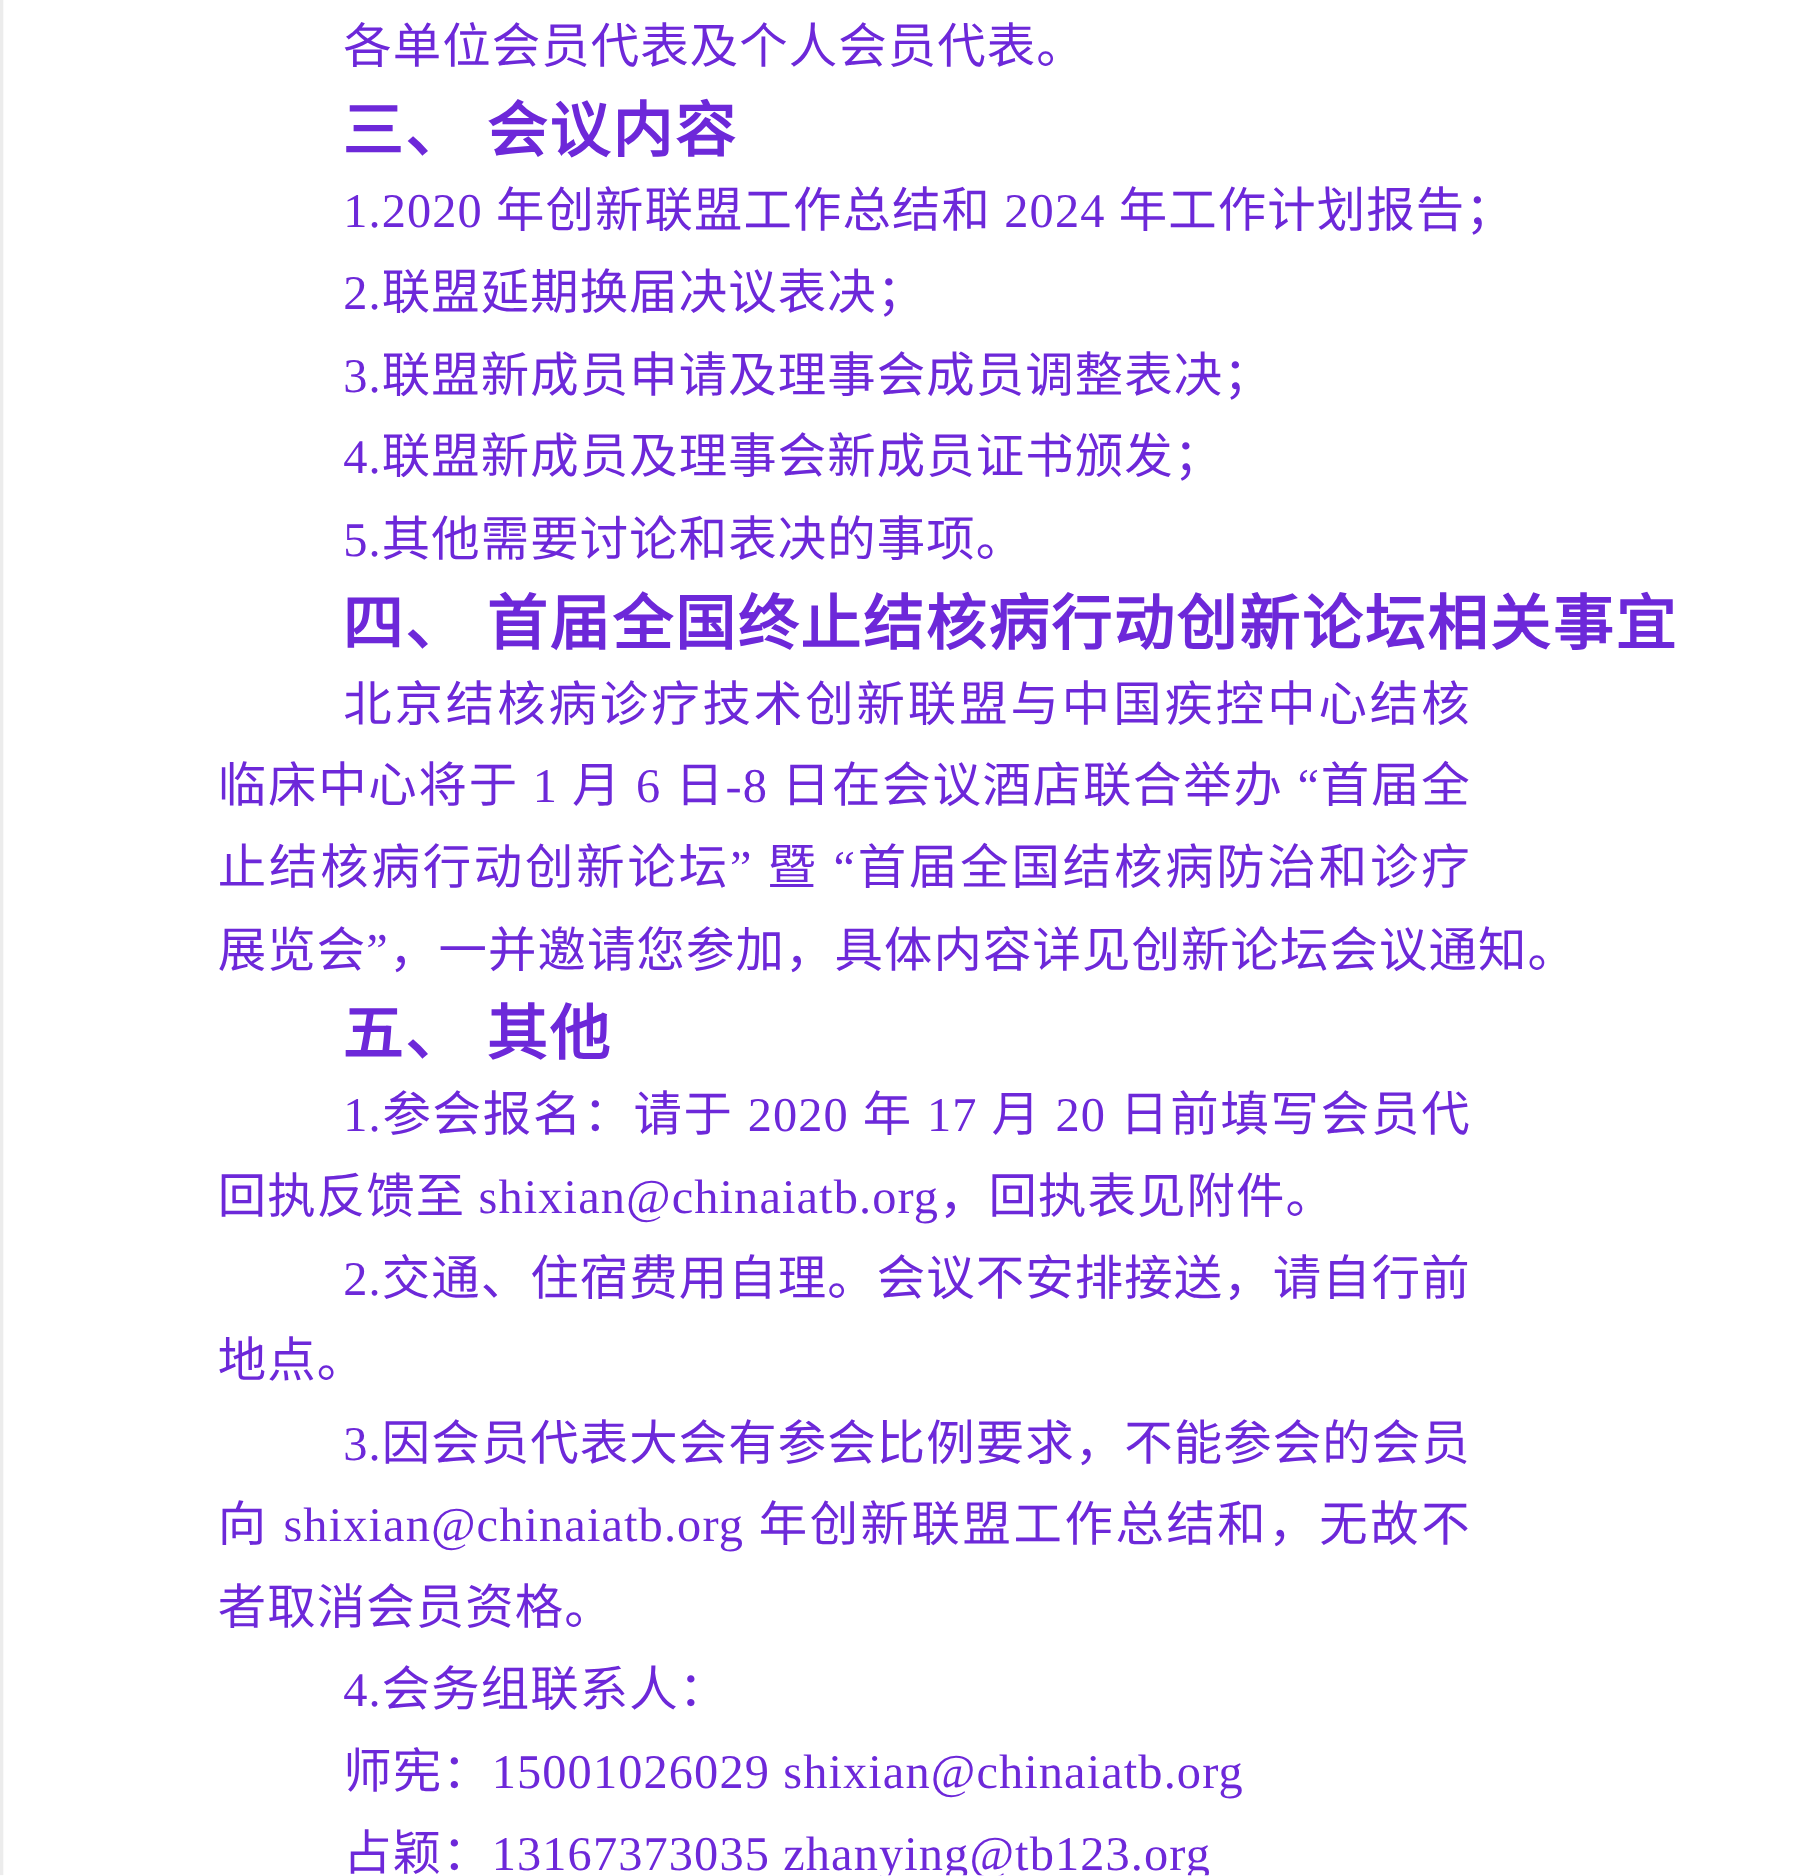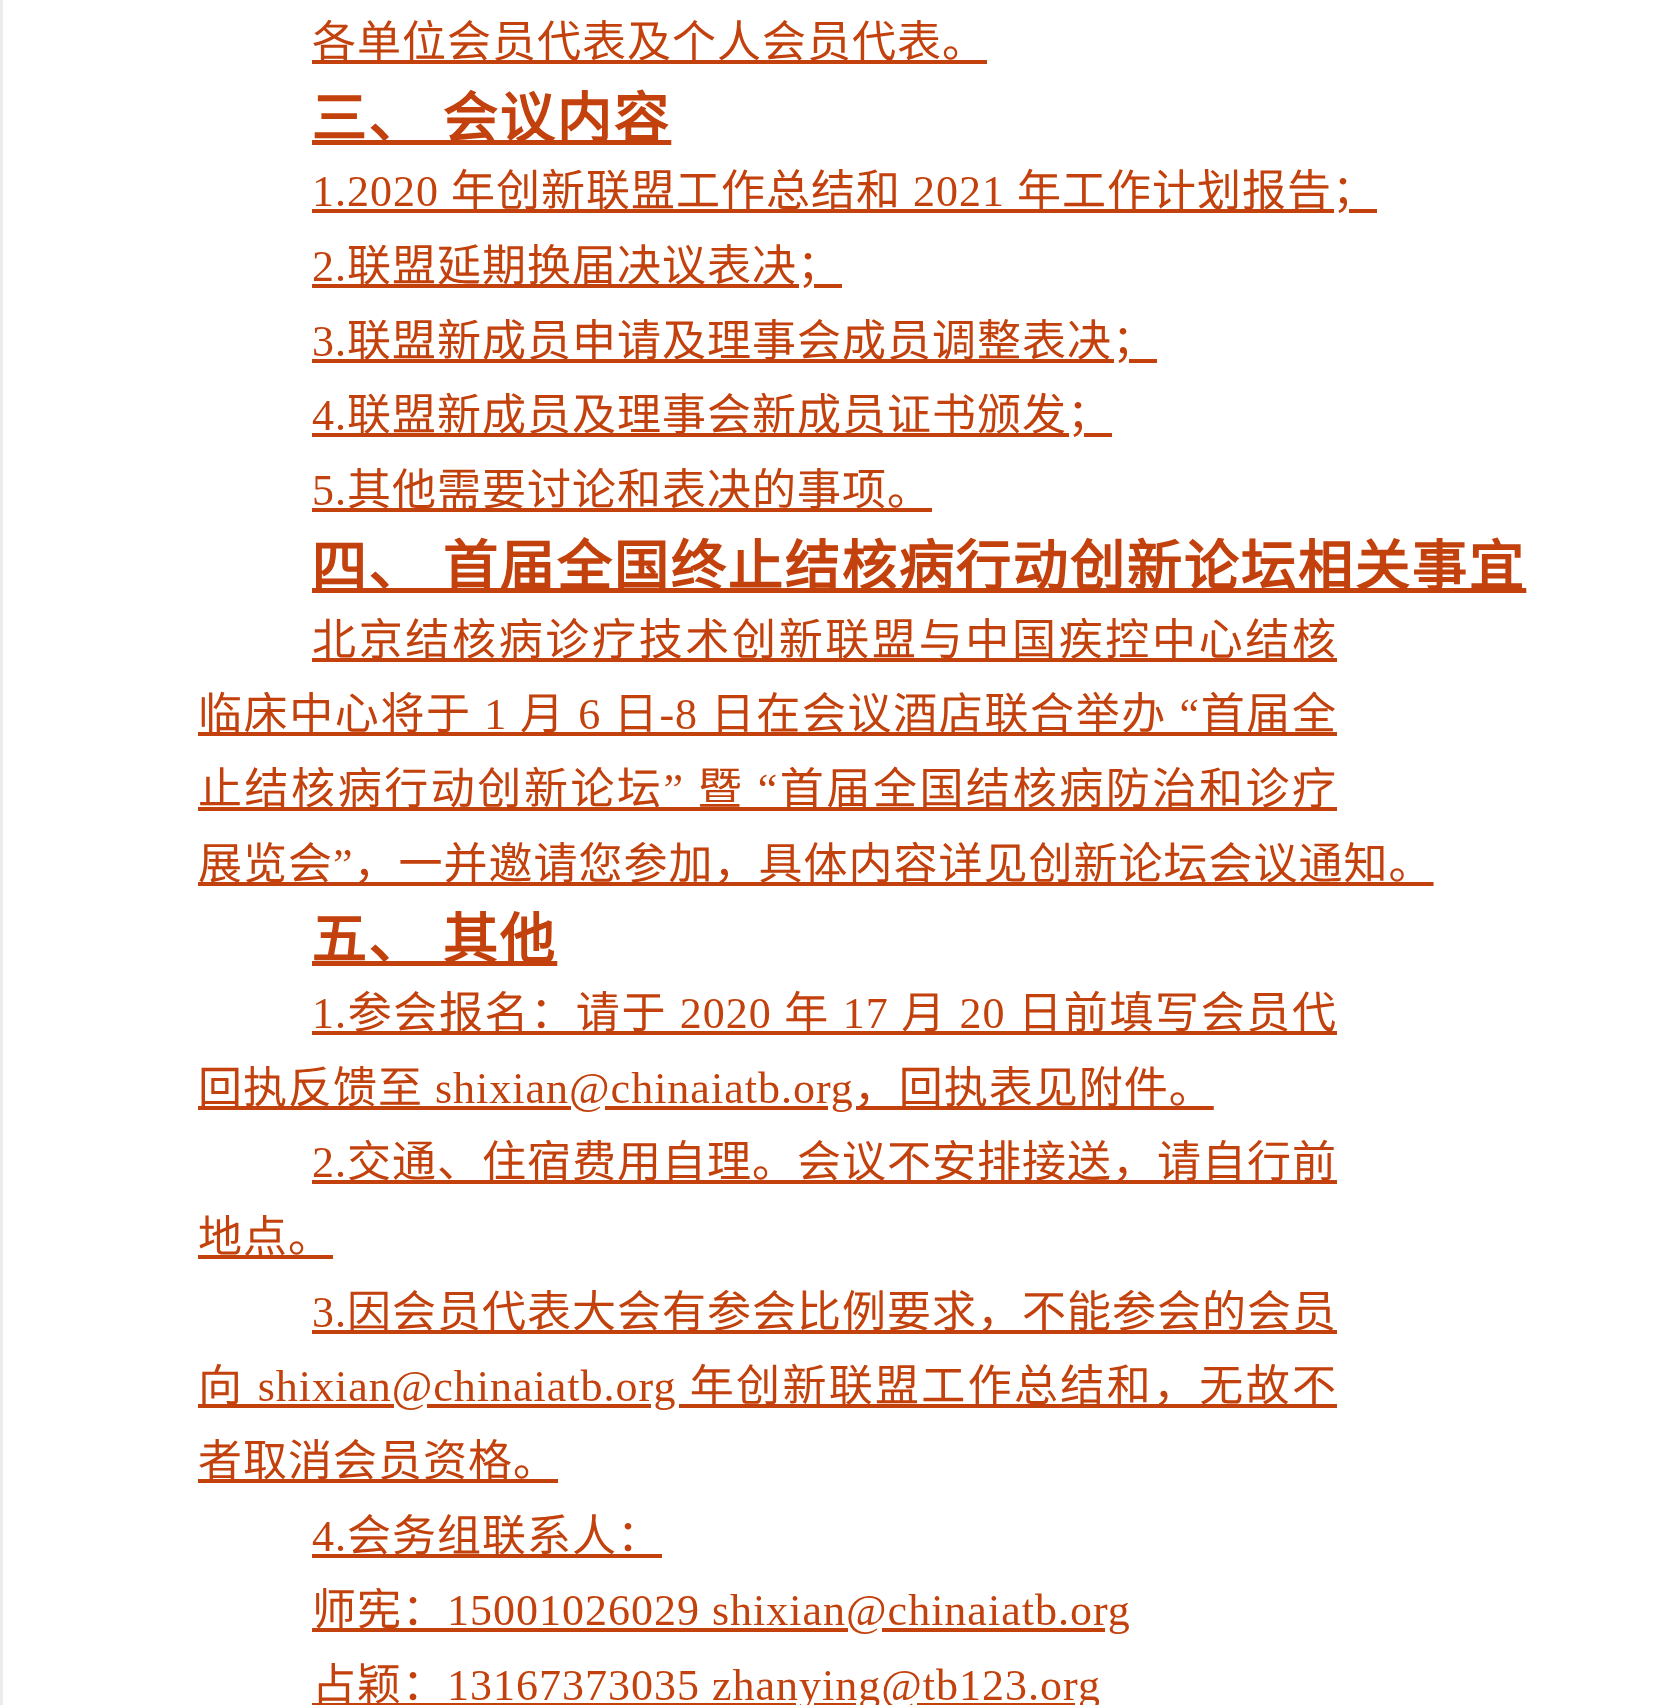--- a/index.html
+++ b/index.html
@@ -5,26 +5,25 @@
   html, body {
     margin: 0;
     padding: 0;
     background: #ffffff;
   }
   .page {
     position: relative;
     width: 1529px;
     height: 1705px;
     background: #ffffff;
-    color: #c2410c;
+    color: #6d28d9;
     overflow: hidden;
     box-sizing: border-box;
     padding-top: 6px;
     font-family: "Liberation Serif", serif;
-    text-decoration: underline;
   }
   .page-edge {
     position: absolute;
     left: 0;
     top: 0;
     width: 3px;
     height: 100%;
     background: #ececec;
   }
   .ln {
@@ -56,21 +55,21 @@
 </head>
 <body>
 
 <div class="page">
   <div class="page-edge"></div>
 
   <div class="ln ind">各单位会员代表及个人会员代表。</div>
 
   <div class="ln ind hd">三、 会议内容</div>
 
-  <div class="ln ind">1.2020 年创新联盟工作总结和 2021 年工作计划报告；</div>
+  <div class="ln ind">1.2020 年创新联盟工作总结和 2024 年工作计划报告；</div>
   <div class="ln ind">2.联盟延期换届决议表决；</div>
   <div class="ln ind">3.联盟新成员申请及理事会成员调整表决；</div>
   <div class="ln ind">4.联盟新成员及理事会新成员证书颁发；</div>
   <div class="ln ind">5.其他需要讨论和表决的事项。</div>
 
   <div class="ln ind hd">四、 首届全国终止结核病行动创新论坛相关事宜</div>
 
   <div class="ln ind fill">北京结核病诊疗技术创新联盟与中国疾控中心结核病防治</div>
   <div class="ln fill">临床中心将于 1 月 6 日-8 日在会议酒店联合举办 “首届全国终</div>
   <div class="ln fill">止结核病行动创新论坛” 暨 “首届全国结核病防治和诊疗产业</div>

